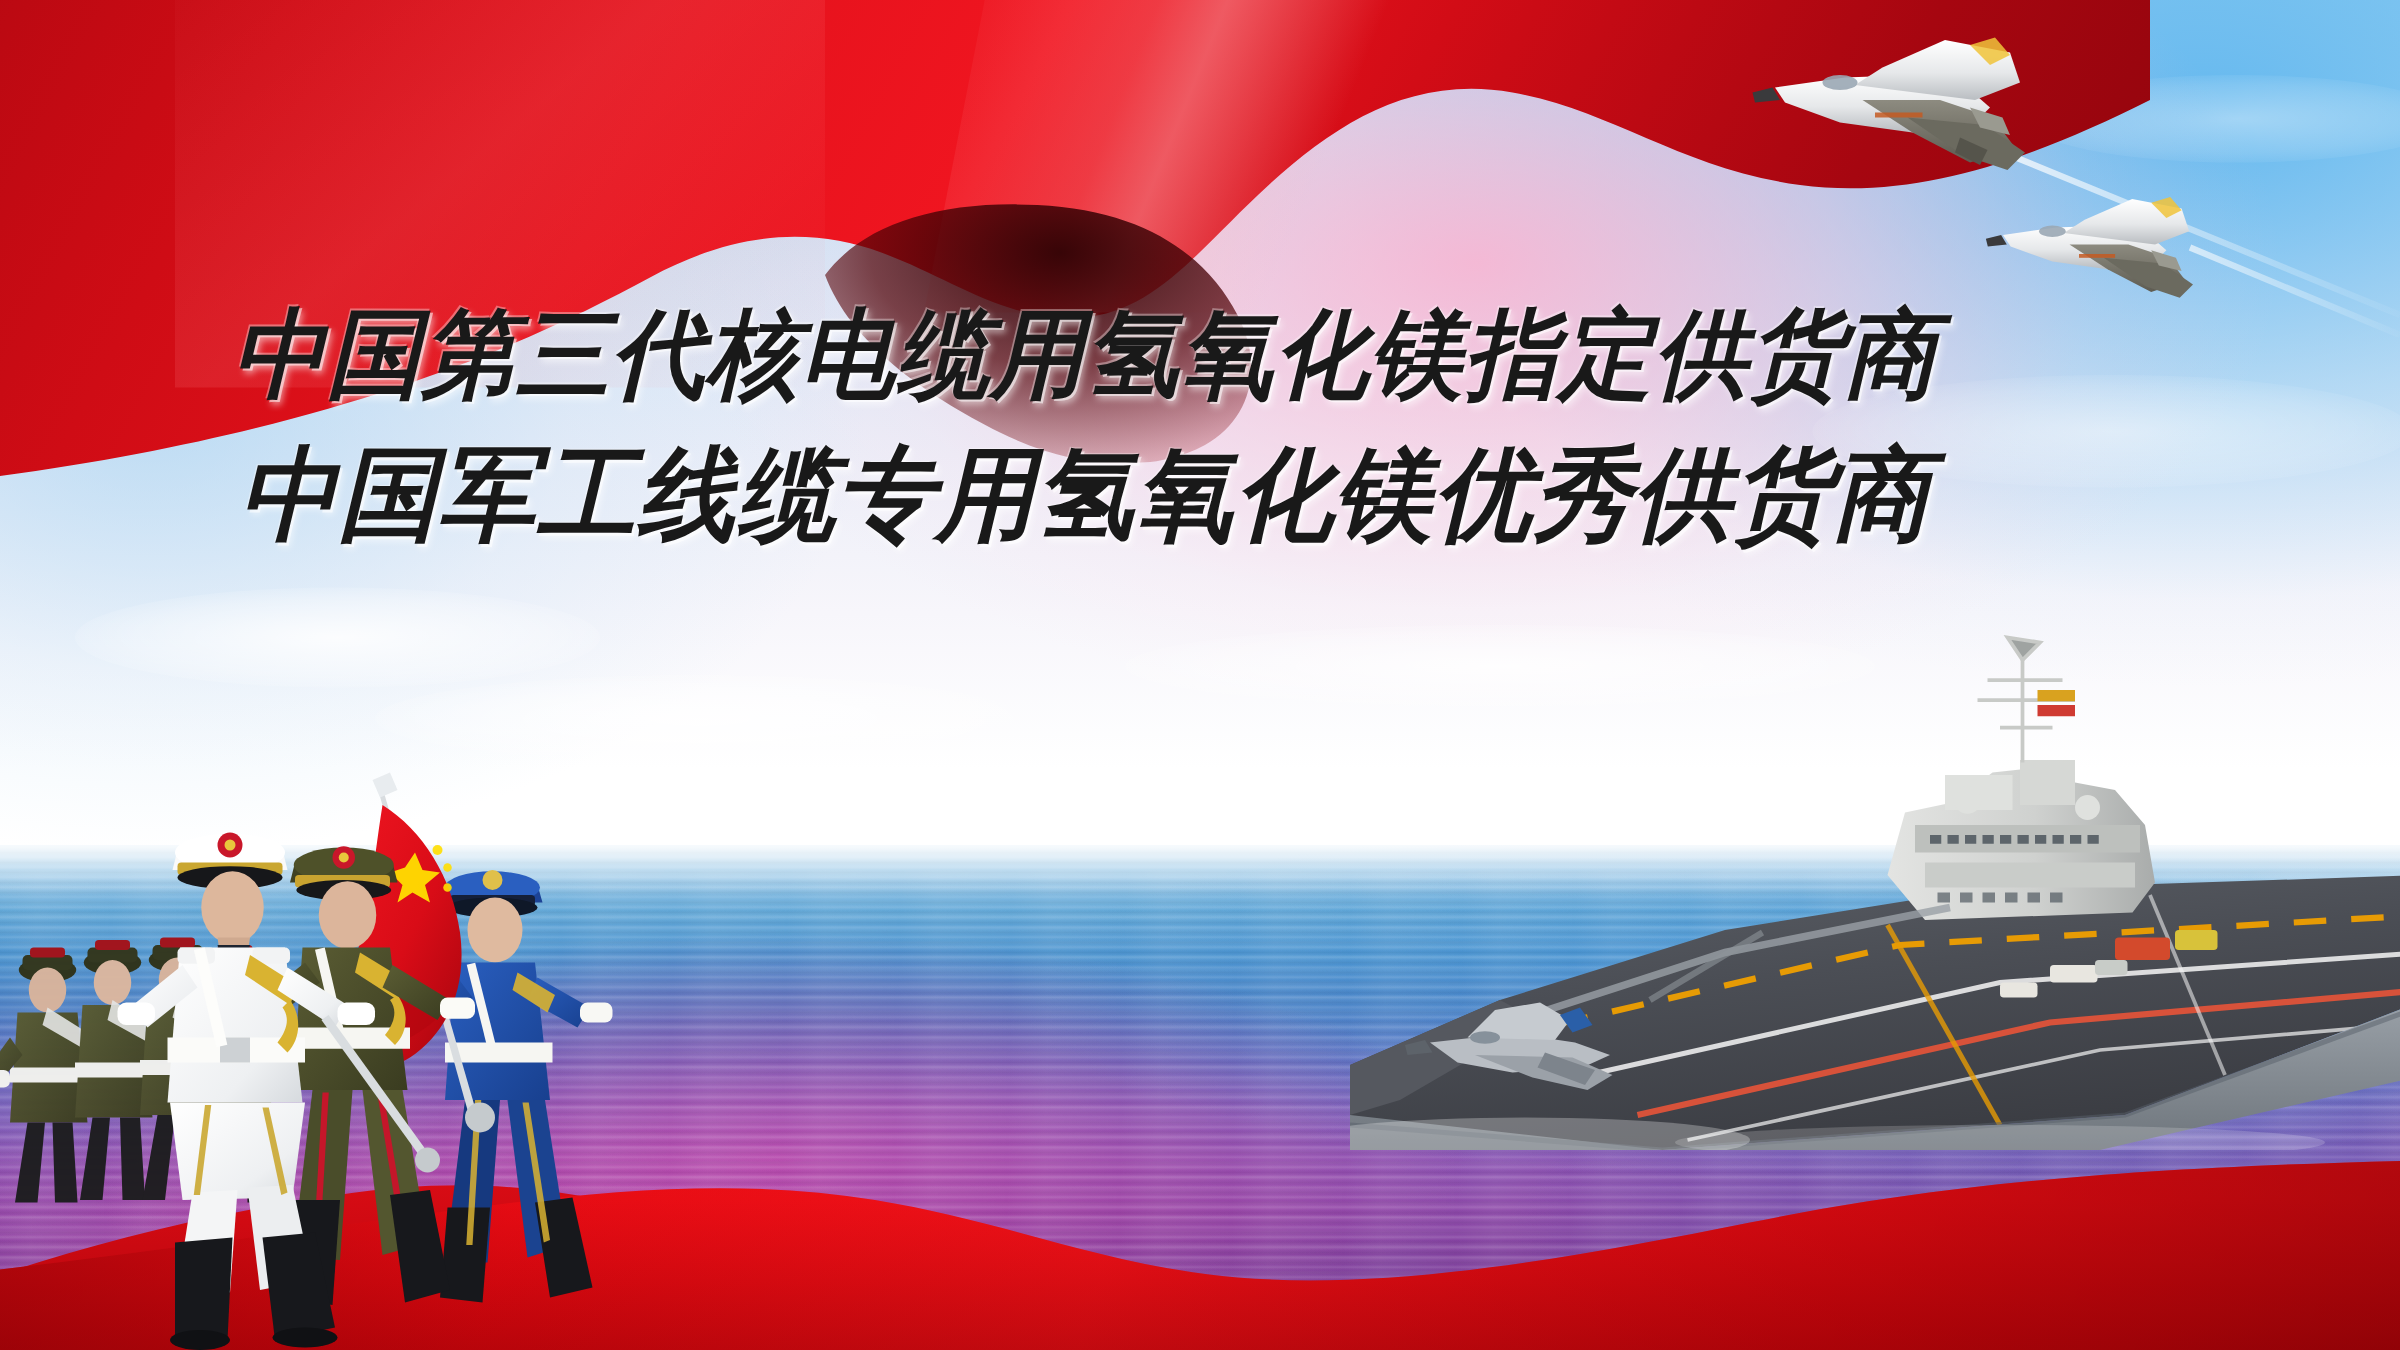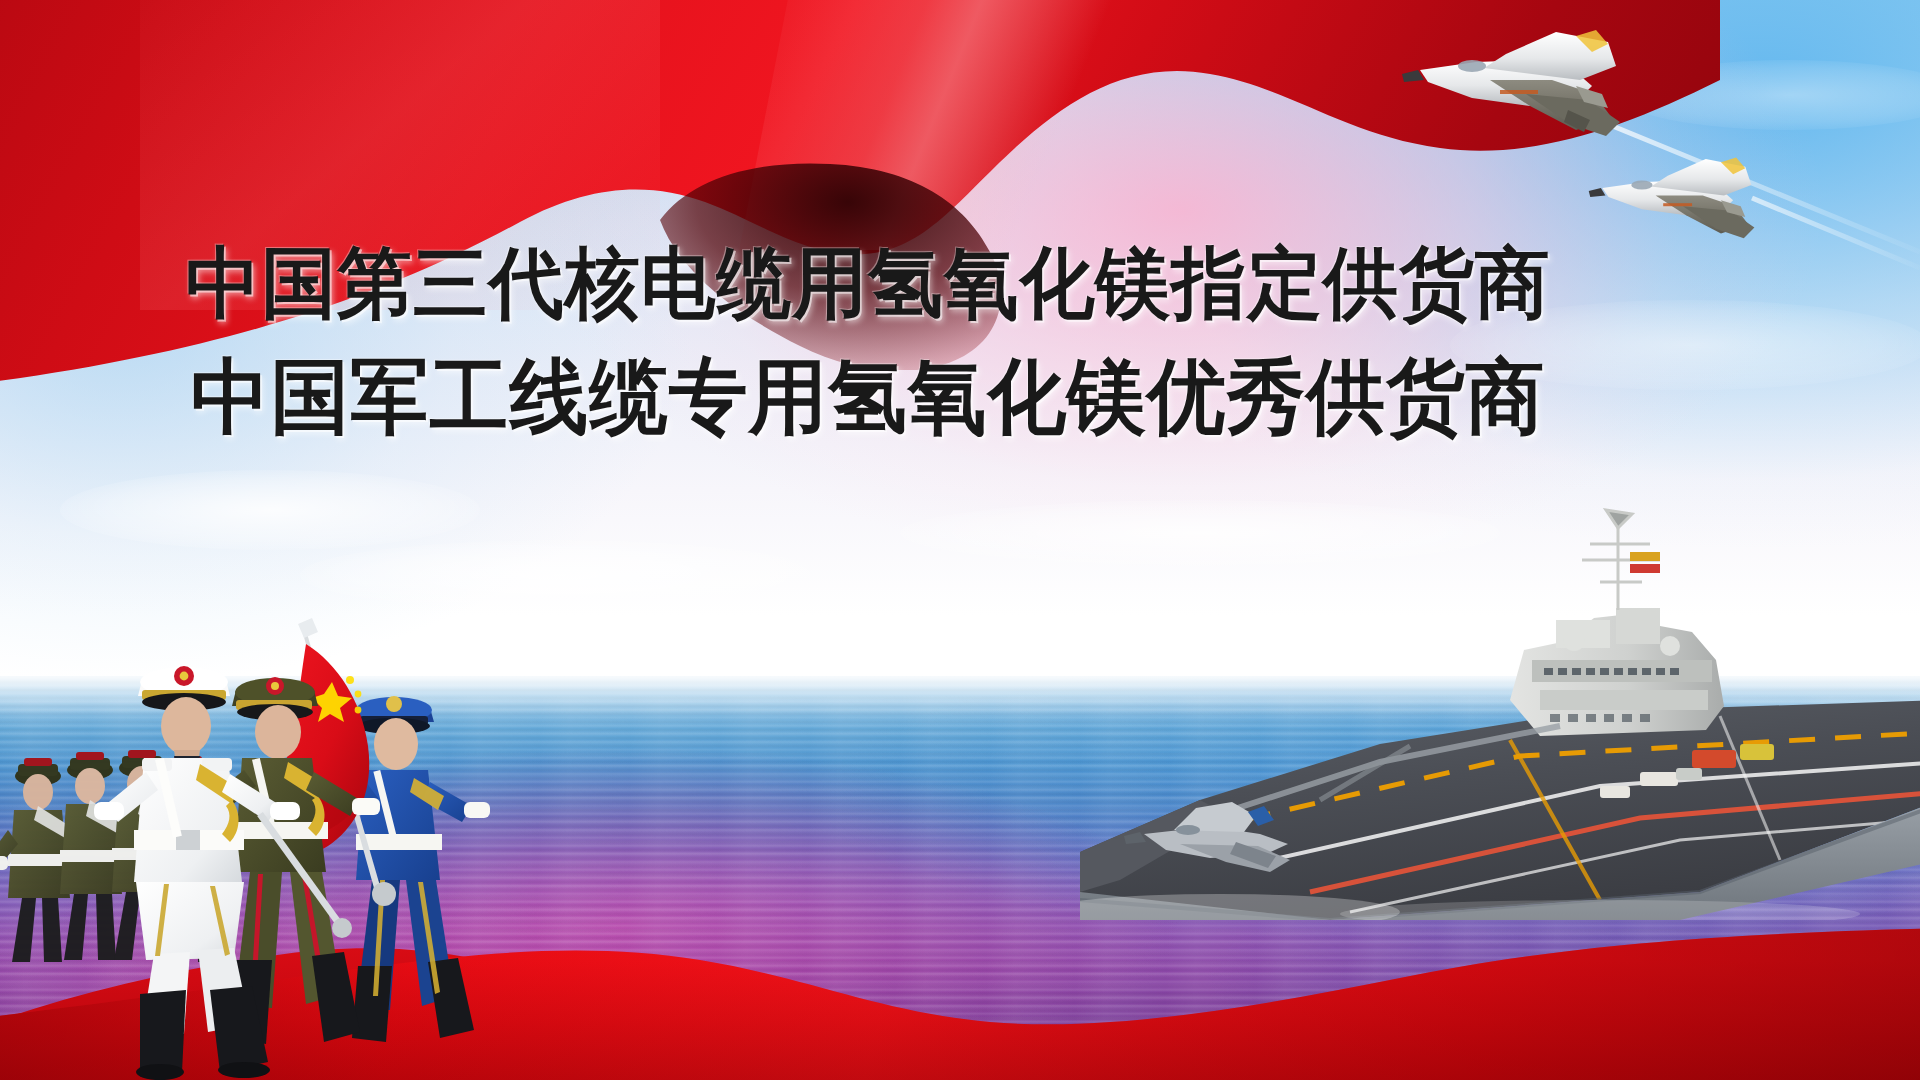--- a/index.html
+++ b/index.html
@@ -167,20 +167,21 @@
     pointer-events: none;
   }
 
   
   .headline-block {
     position: absolute;
     left: 0; top: 244px;
     width: 1736px;
     text-align: center;
     z-index: 40;
+    font-style: italic;
   }
   .headline {
     color: #191919;
     font-family: "Liberation Sans", "DejaVu Sans", sans-serif;
     font-weight: 700;
     letter-spacing: 1px;
     line-height: 1.0;
     white-space: nowrap;
     text-shadow:
       2px 2px 0 rgba(255,255,255,0.55),

